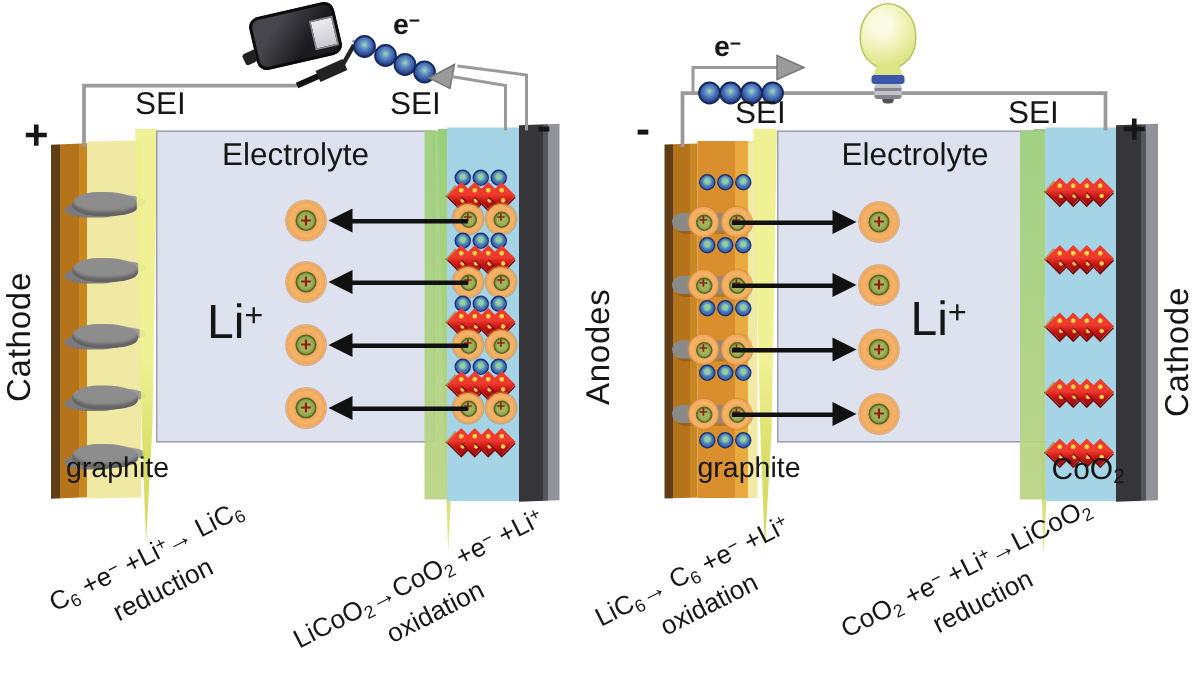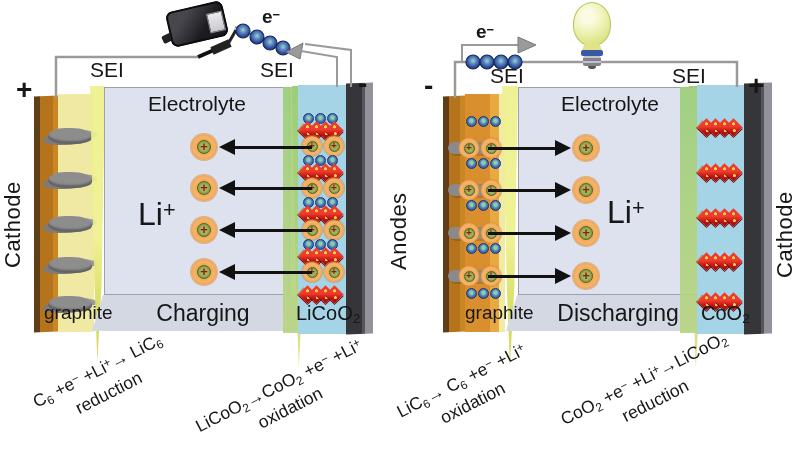--- a/index.html
+++ b/index.html
@@ -78,23 +78,20 @@
   <div class="abs flake" style="left:48px;top:128px;width:44px;height:16px"></div>
   <div class="abs flake" style="left:48px;top:172px;width:44px;height:16px"></div>
   <div class="abs flake" style="left:48px;top:216px;width:44px;height:16px"></div>
   <div class="abs flake" style="left:48px;top:257px;width:44px;height:16px"></div>
   <div class="abs flake" style="left:48px;top:296px;width:44px;height:16px"></div>
 
   <div class="abs film" style="left:88px;top:86px;width:17px;height:276px"></div>
   <div class="abs film film--green" style="left:290px;top:86px;width:16px;height:282px"></div>
 
   <div class="abs ebox" style="left:104px;top:87px;width:186px;height:208px"></div>
-  <div class="abs floor" style="left:92px;top:295px;width:222px;height:36px;clip-path:polygon(5% 0,95% 0,100% 100%,0 100%)">
-    <span>Charging</span>
-  </div>
   <div class="abs greenstrip" style="left:283px;top:87px;width:17px;height:246px"></div>
 
   <div class="abs bluereg" style="left:298px;top:85px;width:50px;height:249px"></div>
   <div class="abs balls" style="left:303px;top:113px">
       <span class="ball"></span>
       <span class="ball"></span>
       <span class="ball"></span>
     </div>
   <div class="abs xtal" style="left:299px;top:121px">
       <span class="nub"></span>
@@ -263,23 +260,20 @@
   <div class="abs balls" style="left:466px;top:288px">
       <span class="ball"></span>
       <span class="ball"></span>
       <span class="ball"></span>
     </div>
 
   <div class="abs film" style="left:500px;top:86px;width:18px;height:280px"></div>
   <div class="abs film film--green" style="left:687px;top:86px;width:16px;height:284px"></div>
 
   <div class="abs ebox" style="left:518px;top:87px;width:184px;height:208px"></div>
-  <div class="abs floor" style="left:506px;top:295px;width:224px;height:36px;clip-path:polygon(5% 0,95% 0,100% 100%,0 100%)">
-    <span>Discharging</span>
-  </div>
   <div class="abs greenstrip" style="left:680px;top:87px;width:17px;height:246px"></div>
 
   <div class="abs bluereg" style="left:697px;top:85px;width:48px;height:249px"></div>
   <div class="abs xtal" style="left:698px;top:118px">
       <span class="nub"></span>
       <span class="dia"></span>
       <span class="dia"></span>
       <span class="dia"></span>
       <span class="dia"></span>
     </div>
@@ -397,21 +391,20 @@
   <div class="abs ebox-title" style="left:104px;top:92px;width:186px">Electrolyte</div>
   <div class="abs ebox-title" style="left:518px;top:92px;width:184px">Electrolyte</div>
 
   <div class="abs ionlabel" style="left:138px;top:196px"><span>Li</span><span class="sup">+</span></div>
   <div class="abs ionlabel" style="left:607px;top:194px"><span>Li</span><span class="sup">+</span></div>
 
   <div class="abs elabel" style="left:262px;top:6px"><span>e</span><span class="sup">−</span></div>
   <div class="abs elabel" style="left:476px;top:21px"><span>e</span><span class="sup">−</span></div>
 
   <div class="abs lbl" style="left:44px;top:302px">graphite</div>
-  <div class="abs sublbl" style="left:296px;top:302px"><span>LiCoO</span><span class="sub">2</span></div>
   <div class="abs lbl" style="left:465px;top:302px">graphite</div>
   <div class="abs sublbl" style="left:701px;top:302px"><span>CoO</span><span class="sub">2</span></div>
 
   <div class="eq" style="left:13px;top:358px;width:180px">
     <div><span>C</span><span class="sub">6</span><span> +e</span><span class="sup">−</span><span> +Li</span><span class="sup">+</span><span>→ LiC</span><span class="sub">6</span></div>
     <div>reduction</div>
   </div>
   <div class="eq" style="left:177px;top:373px;width:215px">
     <div><span>LiCoO</span><span class="sub">2</span><span>→</span><span>CoO</span><span class="sub">2</span><span> +e</span><span class="sup">−</span><span> +Li</span><span class="sup">+</span></div>
     <div>oxidation</div>

